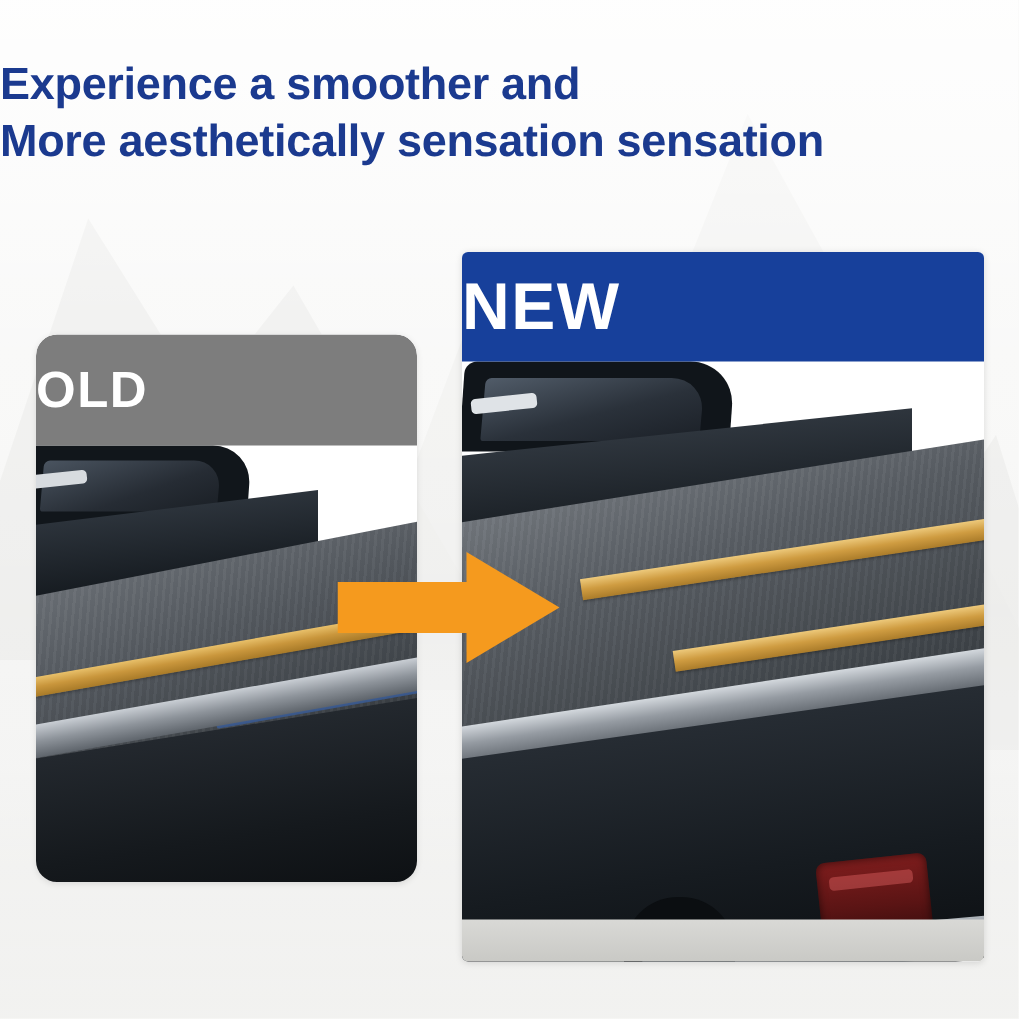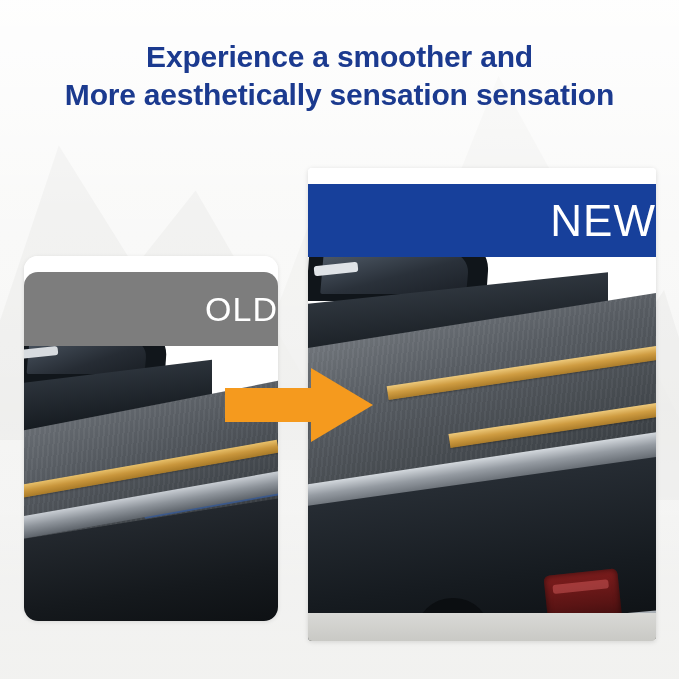--- a/index.html
+++ b/index.html
@@ -56,21 +56,21 @@
   .bg-haze {
     position: absolute;
     inset: 0;
     background: linear-gradient(180deg, rgba(255,255,255,.85) 0%, rgba(255,255,255,.55) 30%, rgba(255,255,255,.45) 60%, rgba(255,255,255,.6) 100%);
   }
 
   
   .headline {
     position: absolute;
     left: 0; right: 0; top: 38px;
-    text-align: center;
+    text-align: left;
     color: #1b3a8f;
     font-weight: 700;
     font-size: 30px;
     line-height: 38px;
     letter-spacing: -0.2px;
   }
   .headline .line {
     display: block;
     white-space: nowrap;
   }
@@ -79,39 +79,38 @@
   .panel {
     position: absolute;
     overflow: hidden;
     background: #ffffff;
   }
   .panel-old {
     left: 24px; top: 223px;
     width: 254px; height: 365px;
     border-radius: 14px;
     box-shadow: 0 1px 4px rgba(0,0,0,.10);
-    margin-top: 33px;
   }
   .panel-new {
     left: 308px; top: 168px;
     width: 348px; height: 473px;
     border-radius: 4px;
     box-shadow: 0 1px 5px rgba(0,0,0,.13);
   }
 
   
   .bar {
     position: absolute;
-    left: 0; top: 16px;
+    left: 0; top: 0;
     width: 100%;
     display: flex;
     align-items: center;
-    justify-content: flex-end;
+    justify-content: flex-start;
     color: #ffffff;
-    font-weight: 400;
+    font-weight: 700;
     letter-spacing: 1px;
   }
   .bar-old {
     height: 74px;
     background: #7d7d7d;
     font-size: 34px;
     border-radius: 14px 14px 0 0;
   }
   .bar-new {
     height: 73px;

